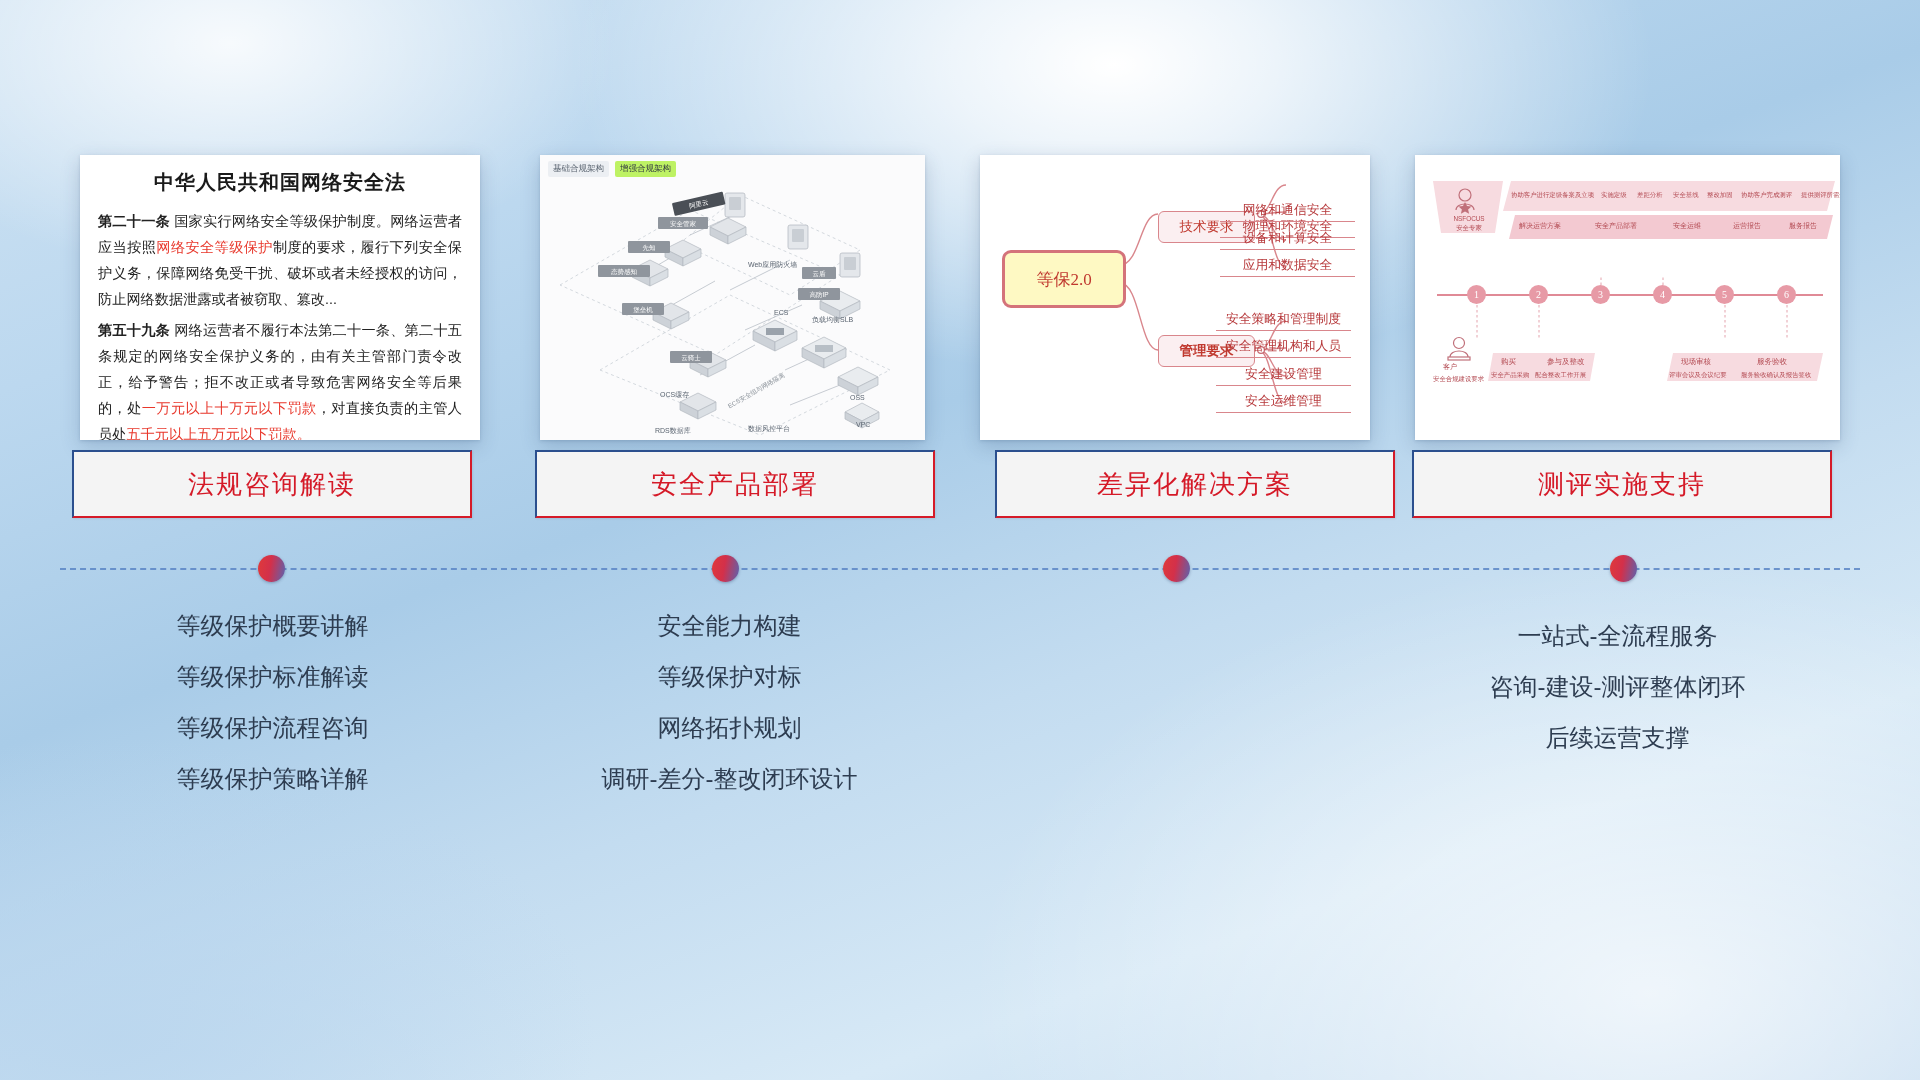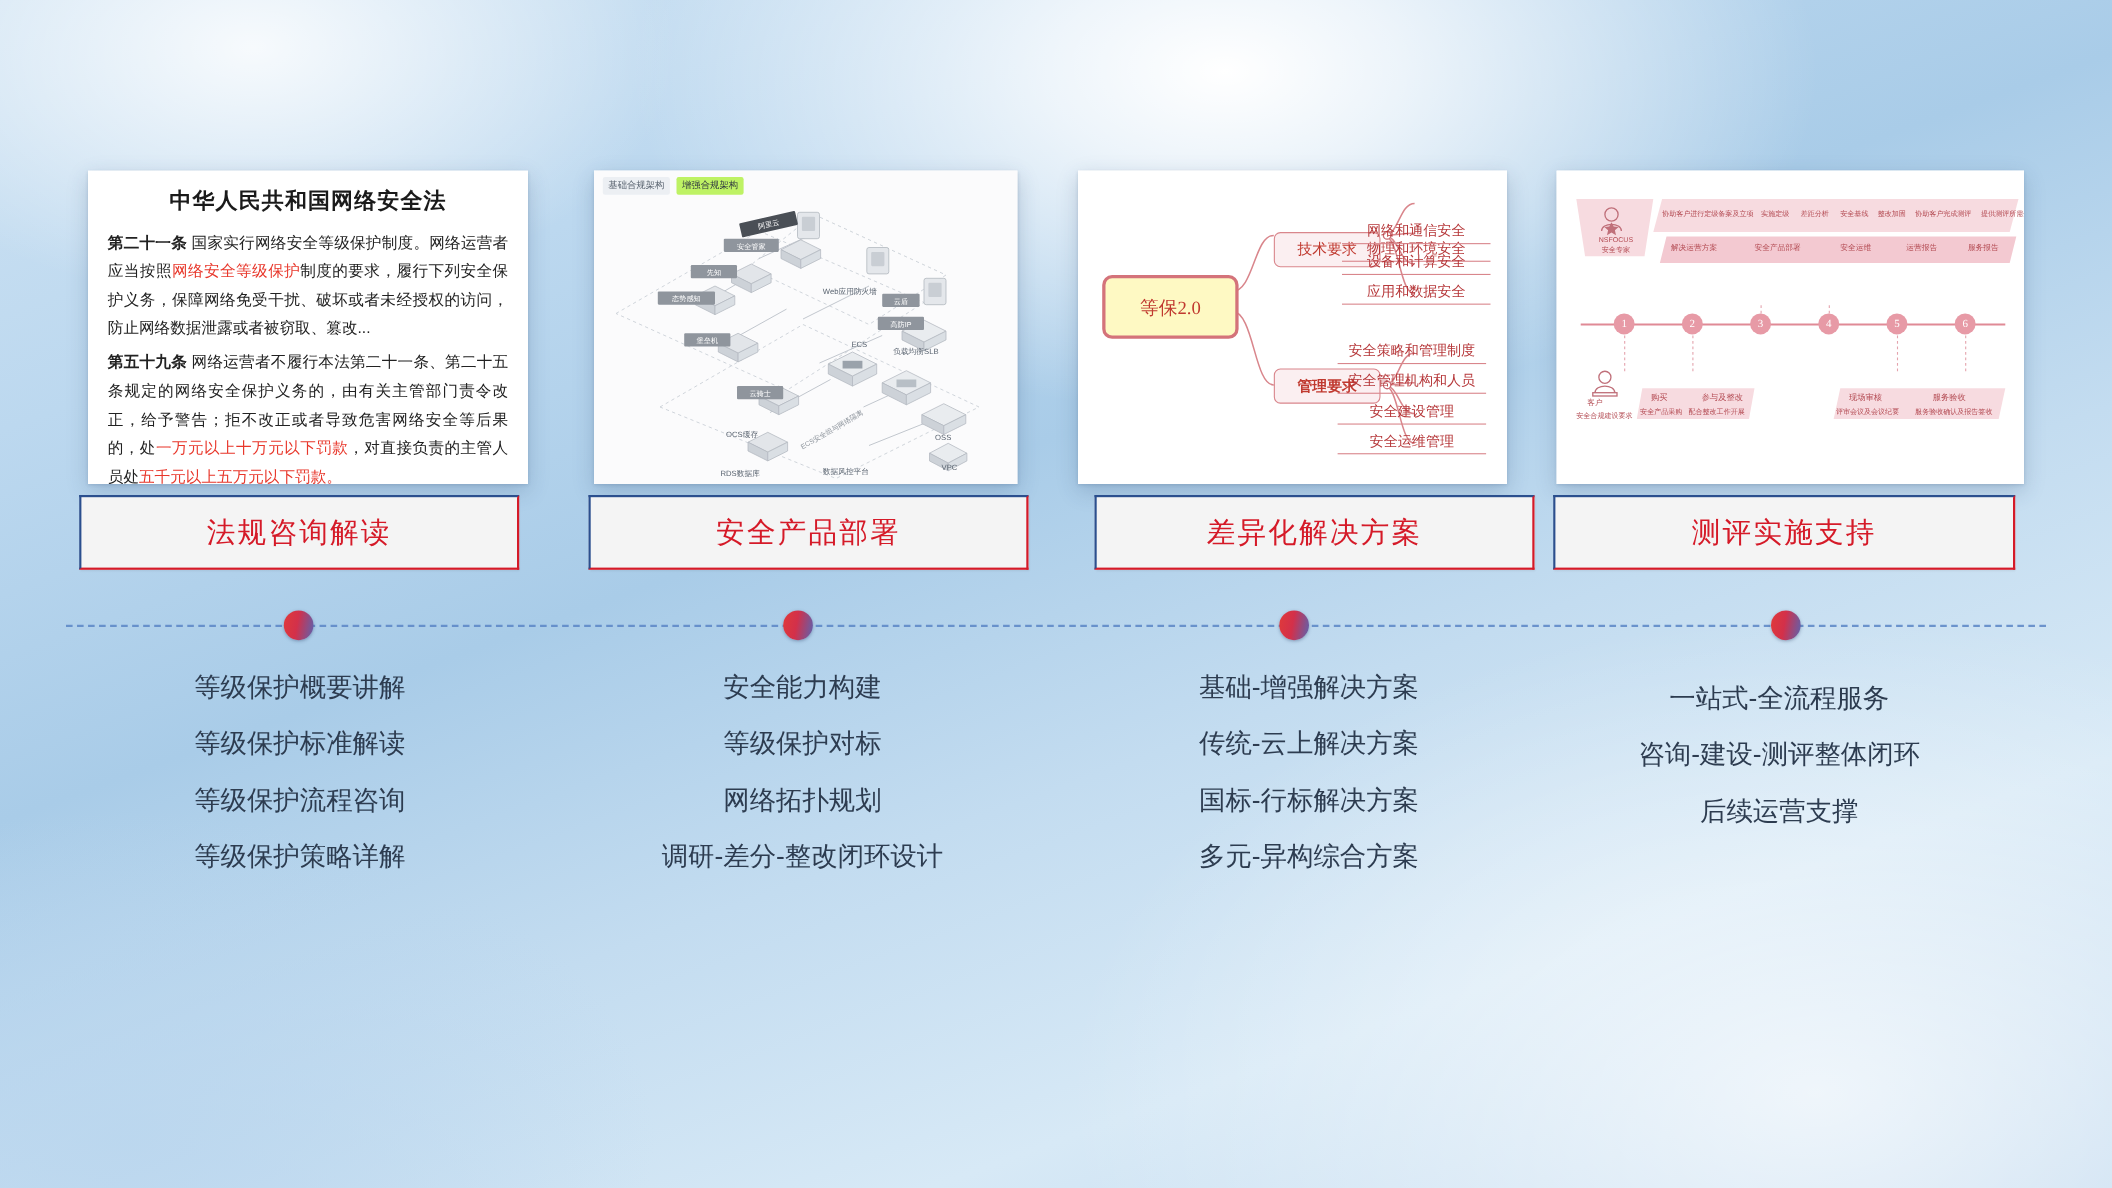--- a/index.html
+++ b/index.html
@@ -427,25 +427,19 @@
     <div class="item">等级保护标准解读</div>
     <div class="item">等级保护流程咨询</div>
     <div class="item">等级保护策略详解</div>
   </div>
   <div class="list l2">
     <div class="item">安全能力构建</div>
     <div class="item">等级保护对标</div>
     <div class="item">网络拓扑规划</div>
     <div class="item">调研-差分-整改闭环设计</div>
   </div>
-  <div class="list l3">
-    <div class="item">基础-增强解决方案</div>
-    <div class="item">传统-云上解决方案</div>
-    <div class="item">国标-行标解决方案</div>
-    <div class="item">多元-异构综合方案</div>
-  </div>
   <div class="list l4">
     <div class="item">一站式-全流程服务</div>
     <div class="item">咨询-建设-测评整体闭环</div>
     <div class="item">后续运营支撑</div>
   </div>
 
 </div>
 
 </body></html>

